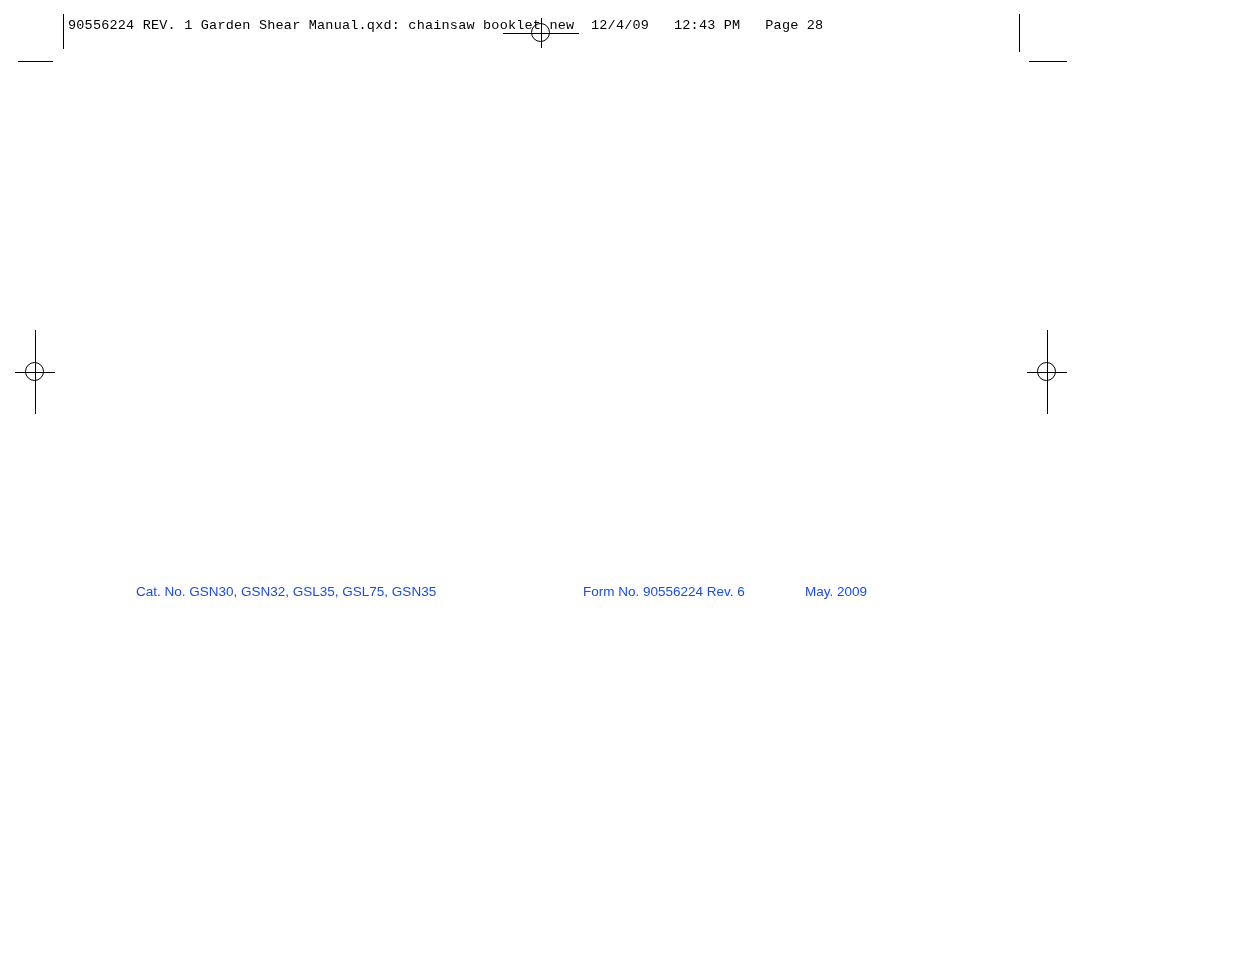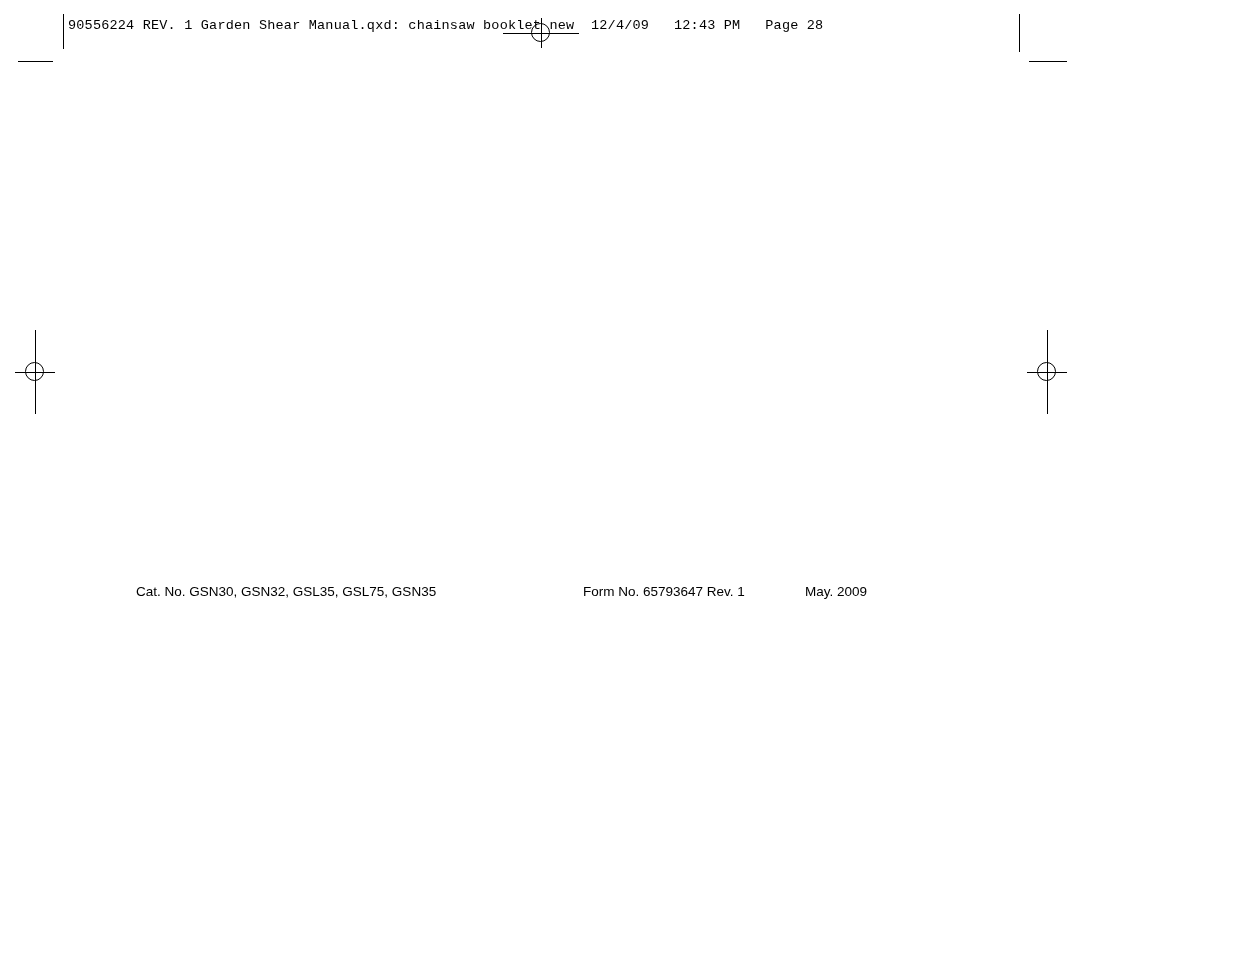--- a/index.html
+++ b/index.html
@@ -72,21 +72,21 @@
   .regmark.wide .arm-h { top: 0; left: -38px; width: 76px; }
   .regmark.wide .arm-v { left: 0; top: -15px; height: 30px; }
 
   
   .colophon {
     position: absolute;
     left: 136px;
     top: 584px;
     width: 800px;
     font-size: 13.5px;
-    color: #000000;
+    color: #1d4ed8;
     text-align: right;
   }
   .colophon-row {
     position: relative;
     height: 25px;
     white-space: nowrap;
   }
   .col-left {
     position: absolute;
     left: 0;
@@ -163,21 +163,21 @@
   <div class="regmark tall" style="left:1047px; top:372px;">
     <span class="arm-v"></span>
     <span class="arm-h"></span>
     <span class="circle"></span>
   </div>
 
   <div class="colophon">
 
     <div class="colophon-row">
       <span class="col-left">Cat. No. GSN30, GSN32, GSL35, GSL75, GSN35</span>
-      <span class="col-mid">Form No. 65793647 Rev. 1</span>
+      <span class="col-mid">Form No. 90556224 Rev. 6</span>
       <span class="col-right">May. 2009</span>
     </div>
 
 
   </div>
 
   <div class="folio">53</div>
 
 </div>
 

